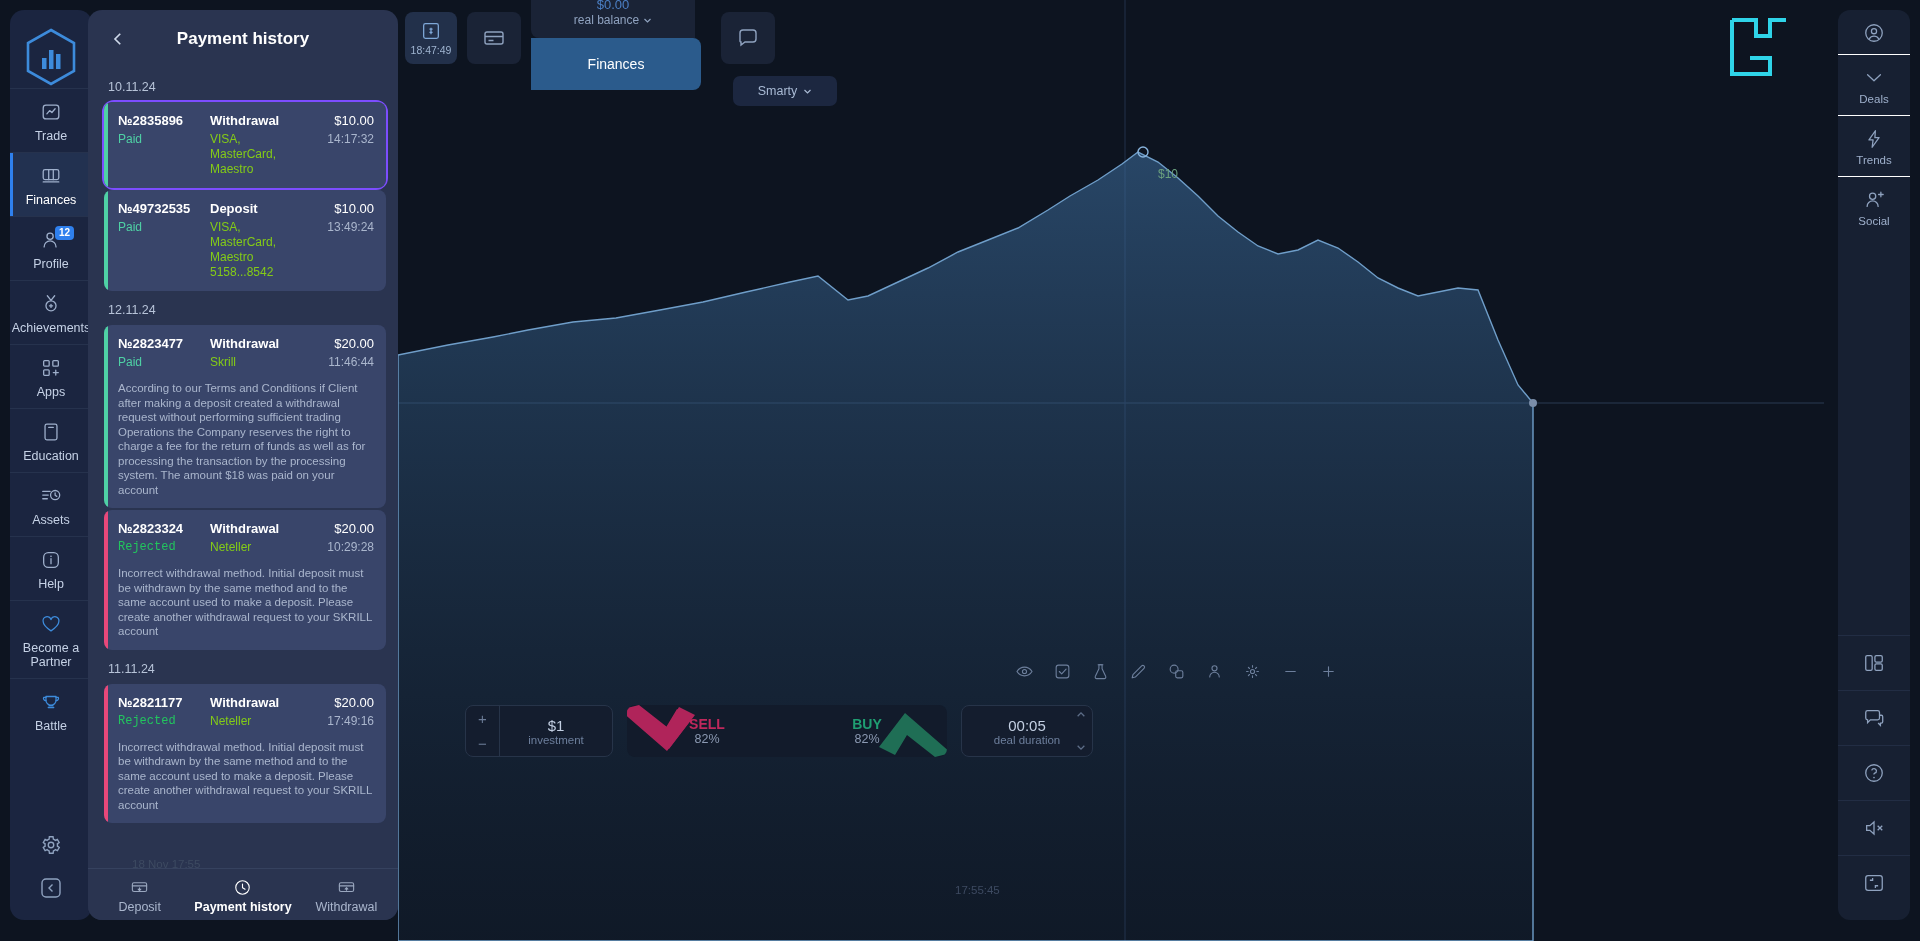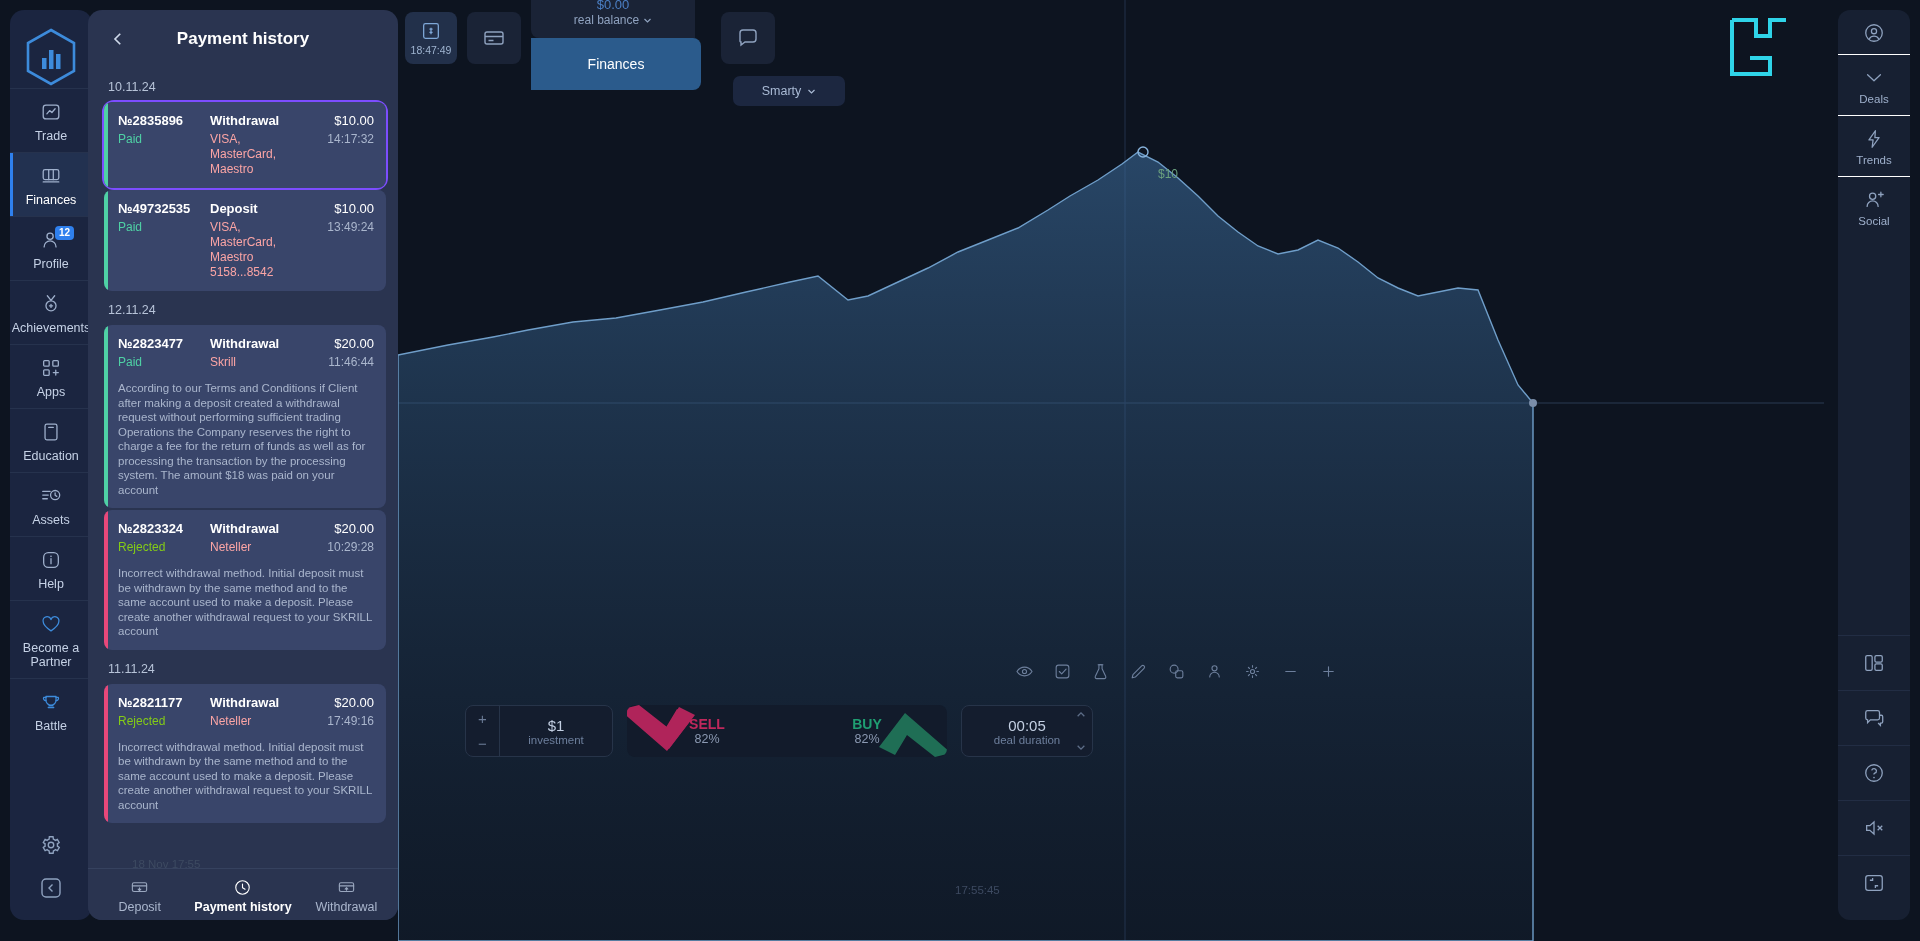--- a/index.html
+++ b/index.html
@@ -94,23 +94,23 @@
     background: var(--bar, #4fd1a5);
   }
   .card.rejected { --bar: #e8487a; }
   .card-row { display:flex; align-items:flex-start; }
   .c-col1 { width: 92px; flex:0 0 92px; }
   .c-col2 { flex: 1 1 auto; padding-right:6px; }
   .c-col3 { width: 74px; flex:0 0 74px; text-align:right; }
   .c-id { font-size:13px; font-weight:bold; color:#fff; line-height:17px; }
   .c-status { font-size:12px; line-height:17px; margin-top:2px; }
   .c-status.paid { color:#4fd1a5; }
-  .c-status.rejected { color:#84cc16; }
+  .c-status.rejected { color:#22c55e;font-family:Liberation Mono, monospace; }
   .c-type { font-size:13px; font-weight:bold; color:#fff; line-height:17px; }
-  .c-method { font-size:12px; color:#fca5a5; line-height:15px; margin-top:3px; }
+  .c-method { font-size:12px; color:#84cc16; line-height:15px; margin-top:3px; }
   .c-amount { font-size:13px; font-weight:normal; color:#fff; line-height:17px; }
   .c-time { font-size:12px; color:#aab6cd; line-height:17px; margin-top:2px; }
   .c-note {
     font-size:11.5px; color:#aab6cd; line-height:14.5px;
     margin-top:10px;
   }
 
   .panel-tabs {
     flex:0 0 auto; height: 52px;
     display:flex; align-items:center;
@@ -143,21 +143,21 @@
   .tb-balance .amt { font-size:13px; color:#4b7fc4; }
   .tb-balance .sub { font-size:12px; color:#8fa2bf; display:flex; align-items:center; gap:4px; }
   .tb-finances {
     width:170px; height:52px; border-radius:0 8px 8px 0;
     background:#2b5b8c; color:#fff; font-size:14px;
     display:flex; align-items:center; justify-content:center; cursor:pointer;
   }
   .tb-chat { width:54px; margin-left:10px; }
   .smarty {
     position:absolute; left:733px; top:76px;
-    width:112px; height:30px; border-radius:7px; background:#1c2740;
+    width:104px; height:30px; border-radius:7px; background:#1c2740;
     display:flex; align-items:center; justify-content:center; gap:6px;
     font-size:12.5px; color:#a9bad4; cursor:pointer;
   }
   .brand-logo { position:absolute; right:128px; top:14px; width:66px; height:66px; }
 
   
   .chart-area { position:absolute; left:398px; top:0; right:96px; bottom:0; overflow:hidden; }
   .chart-svg { position:absolute; left:0; top:0; width:100%; height:100%; }
 
   .chart-tools {

